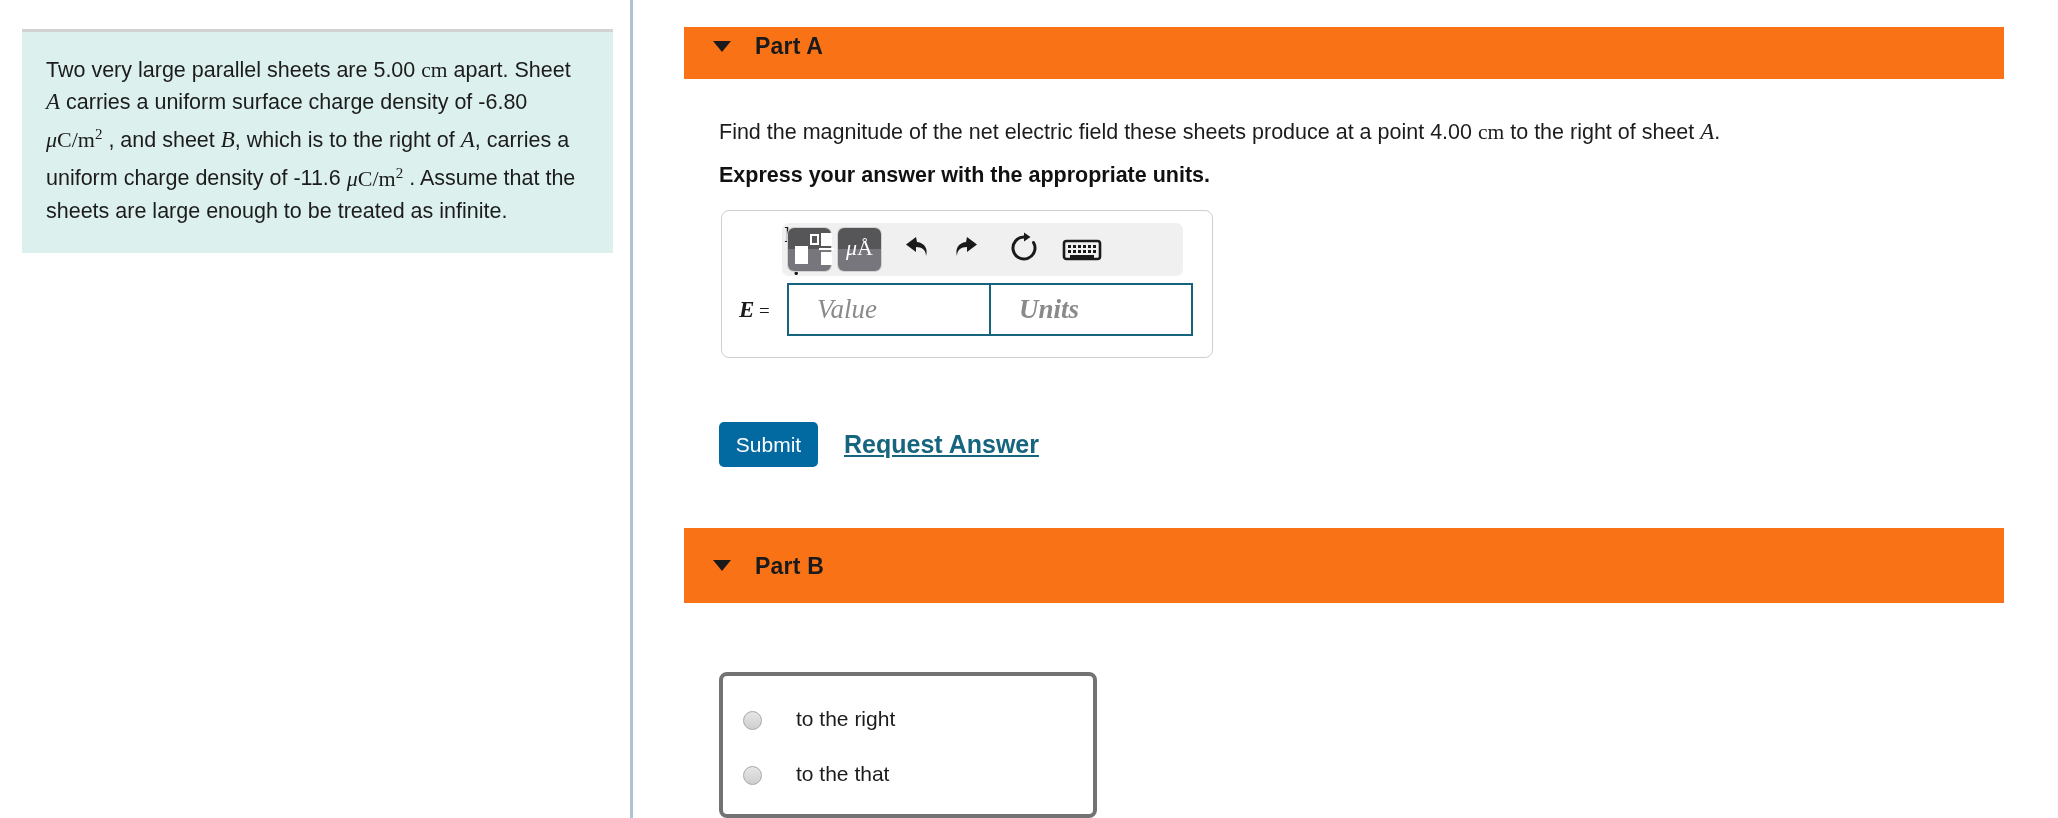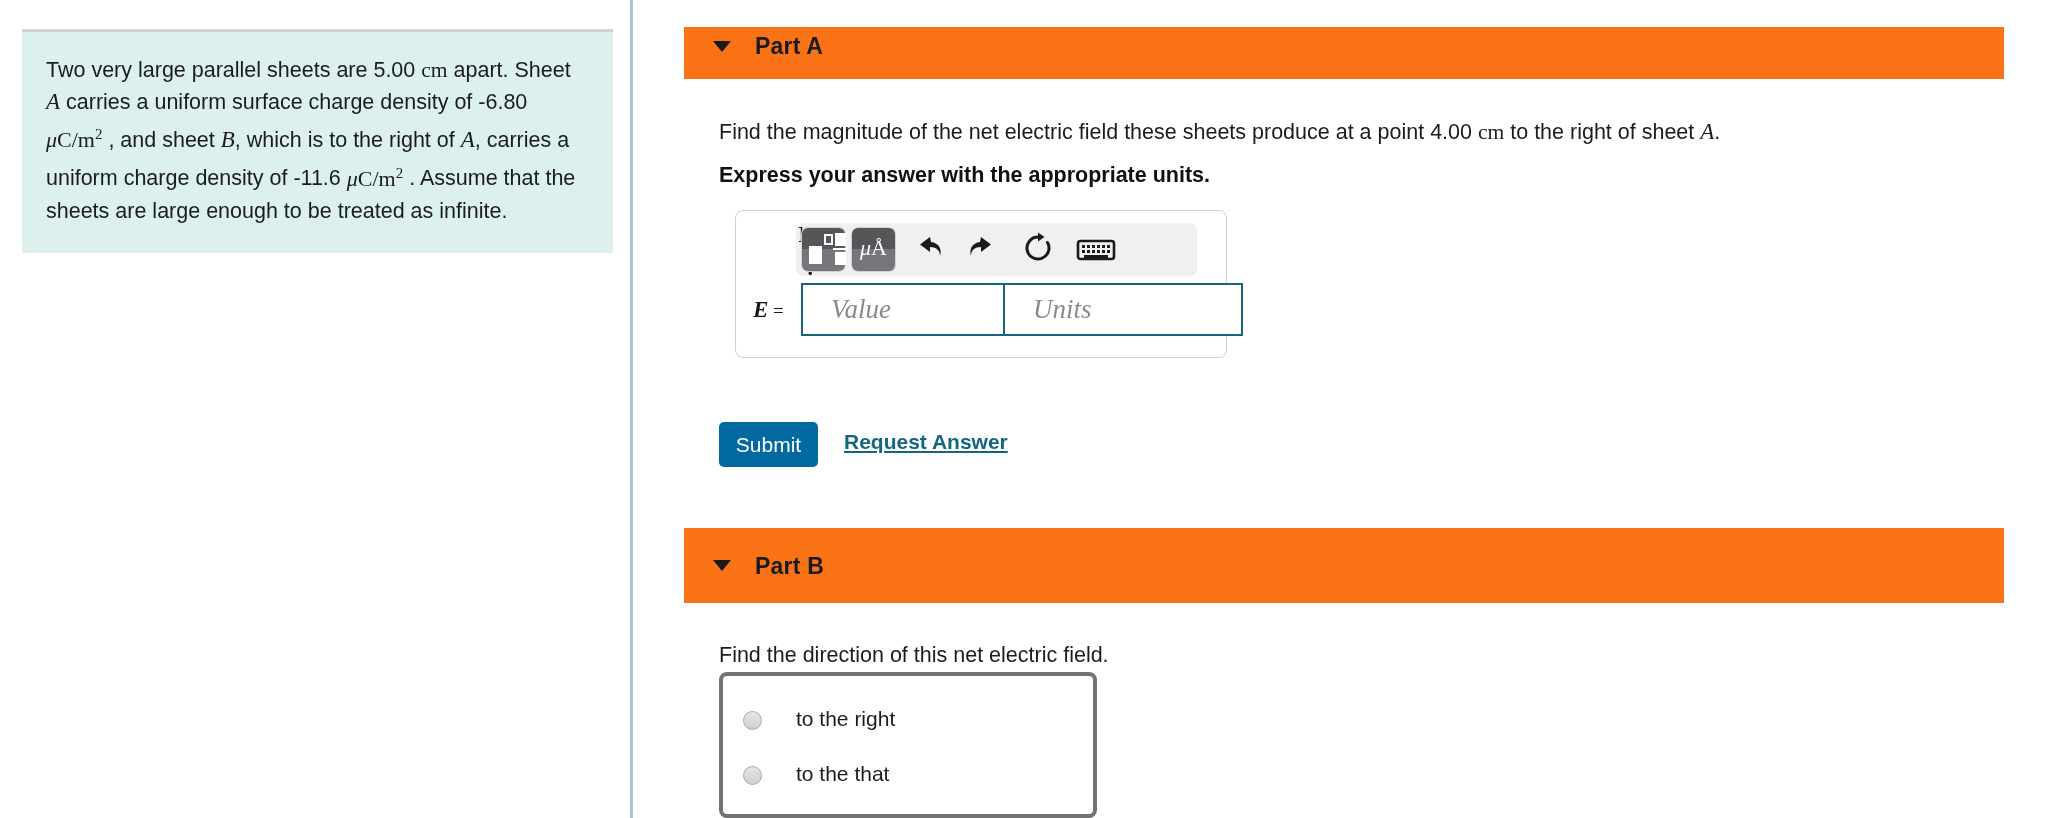--- a/index.html
+++ b/index.html
@@ -130,21 +130,21 @@
     top: 163px;
     font-size: 21.5px;
     font-weight: bold;
     color: #111111;
   }
   #part-b-question { top: 640px; width: 1000px; }
 
   
   #answer-box {
     position: absolute;
-    left: 102px;
+    left: 88px;
     top: 210px;
     width: 492px;
     height: 148px;
     border: 1px solid #cfcfcf;
     border-radius: 8px;
     background: #ffffff;
     box-sizing: border-box;
   }
 
   #answer-toolbar {
@@ -281,21 +281,21 @@
     outline: none;
     border-radius: 0;
   }
   .answer-input::placeholder {
     color: #8a8a8a;
     font-family: "Liberation Serif", serif;
     font-style: italic;
     opacity: 1;
   }
   #value-input { left: 65px; width: 234px; }
-  #units-input { left: 267px; width: 240px; }
+  #units-input { left: 267px; width: 204px; font-weight: bold; }
 
   
   #submit-button {
     position: absolute;
     left: 86px;
     top: 422px;
     width: 99px;
     height: 45px;
     background: #0369a1;
     color: #ffffff;
@@ -303,21 +303,21 @@
     border-radius: 5px;
     font-family: "Liberation Sans", sans-serif;
     font-size: 21px;
     cursor: pointer;
     padding: 0;
   }
   #request-answer-link {
     position: absolute;
     left: 211px;
     top: 430px;
-    font-size: 21px;
+    font-size: 25px;
     font-weight: bold;
     color: #16657f;
     text-decoration: underline;
     cursor: pointer;
   }
 
   
   #choice-group {
     position: absolute;
     left: 86px;
@@ -443,21 +443,20 @@
   </div>
 
   <button id="submit-button">Submit</button>
   <a id="request-answer-link">Request Answer</a>
 
   <div id="part-b-header" class="part-header">
     <span class="caret"></span>
     <span class="part-title">Part B</span>
   </div>
 
-  <div id="part-b-question" class="question-text">Find the direction of this net electric field.</div>
 
   <div id="choice-group">
     <div id="choice-row-0" class="choice-row">
       <span class="radio-dot"></span>
       <span class="choice-label">to the right</span>
     </div>
     <div id="choice-row-1" class="choice-row">
       <span class="radio-dot"></span>
       <span class="choice-label">to the that</span>
     </div>

